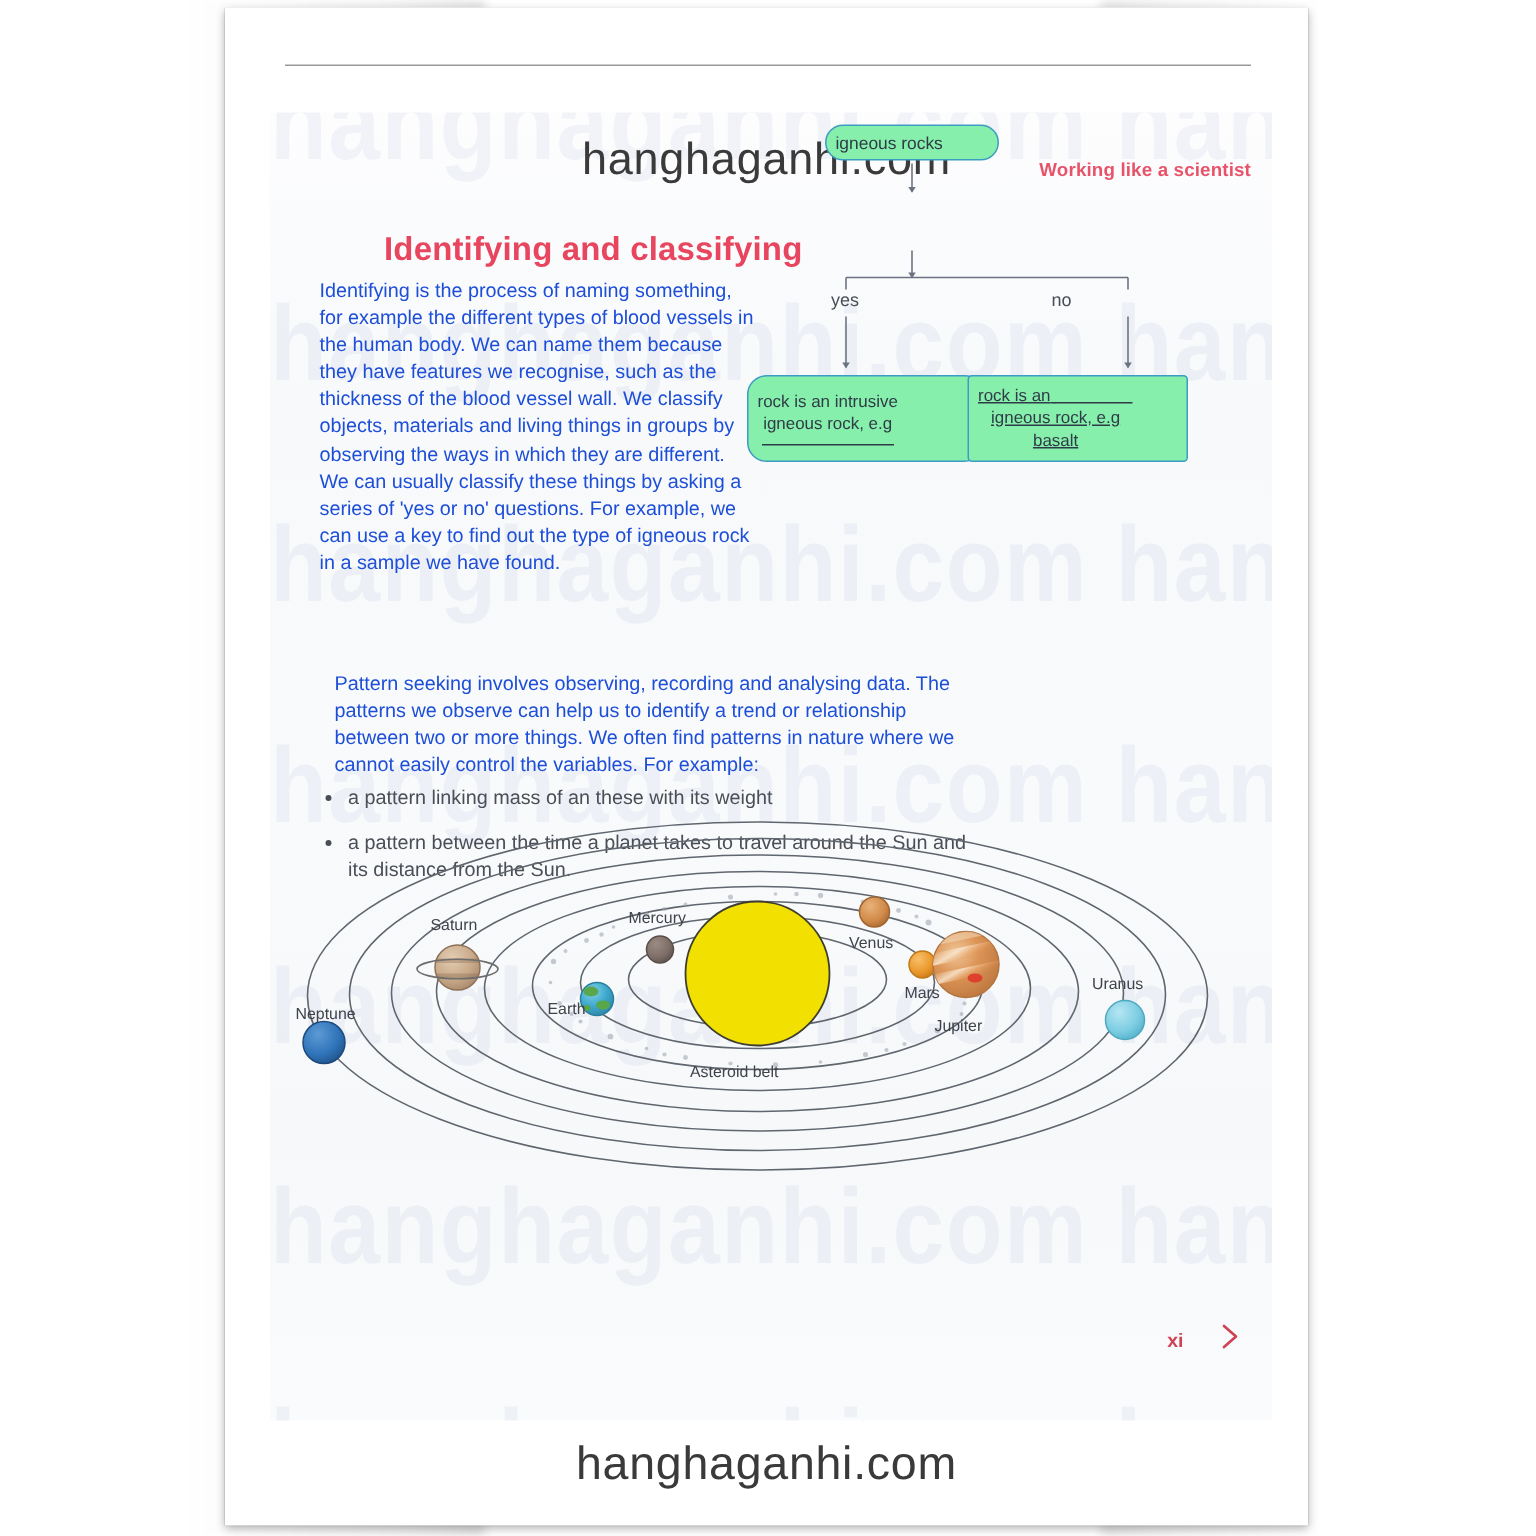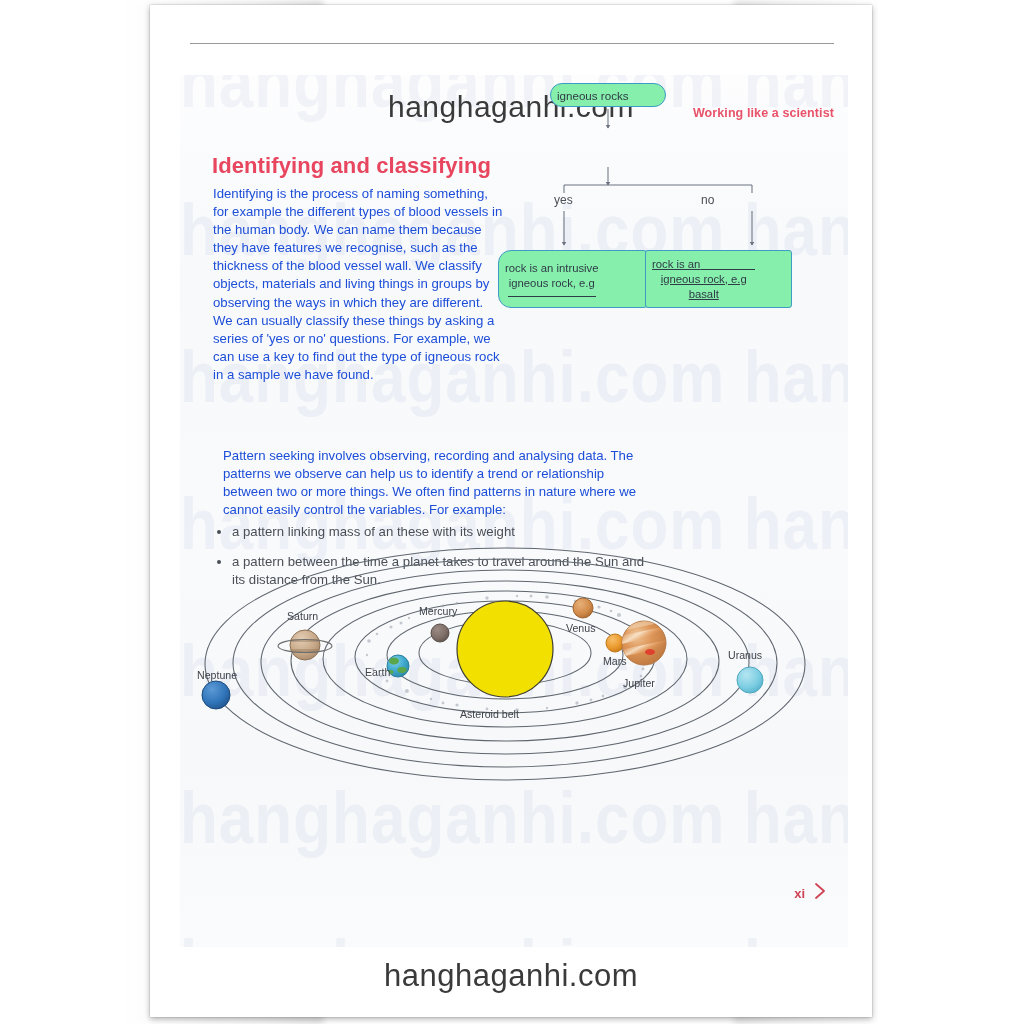--- a/index.html
+++ b/index.html
@@ -66,20 +66,21 @@
 
   .chapter-tag{
     position:absolute; right:38px; top:101px;
     font-size:12.5px; font-weight:700; color:#e8536a; letter-spacing:.1px;
   }
 
   
   .h1{
     position:absolute; font-size:22px; font-weight:600; color:#e8455f;
     letter-spacing:.1px;
+    margin-left:44px;
   }
   #h-identify{ left:62px; top:148px; }
   #h-pattern { left:62px; top:409px; }
 
   .body{
     position:absolute; font-size:13.2px; line-height:18.1px; color:#1d4ed8;
   }
   #p-identify{ left:63px; top:180px; width:292px; }
   #p-pattern { left:73px; top:442px; width:430px; }
 
@@ -125,21 +126,21 @@
   #fl-yes{ left:52px; top:118px; }
   #fl-no { left:199px; top:118px; }
   .flow svg{ position:absolute; left:0; top:0; width:310px; height:230px; overflow:visible; }
 
   
   .solar{ position:absolute; left:45px; top:530px; width:620px; height:250px; }
   .solar svg{ width:620px; height:250px; display:block; }
   .pl-label{ font-family:"Liberation Sans", sans-serif; font-size:10.6px; fill:#3f434a; }
 
   
-  .pager{ position:absolute; right:44px; top:876px; display:flex; align-items:center; gap:8px; }
+  .pager{ position:absolute; right:44px; top:876px; display:flex; align-items:center; gap:24px; }
   .pager .num{ font-size:13px; font-weight:700; color:#cf4355; }
   .pager .chev{ display:block; }
 </style>
 </head>
 <body>
 
 <div id="root">
 
   <div class="page-backdrop"></div>
 

